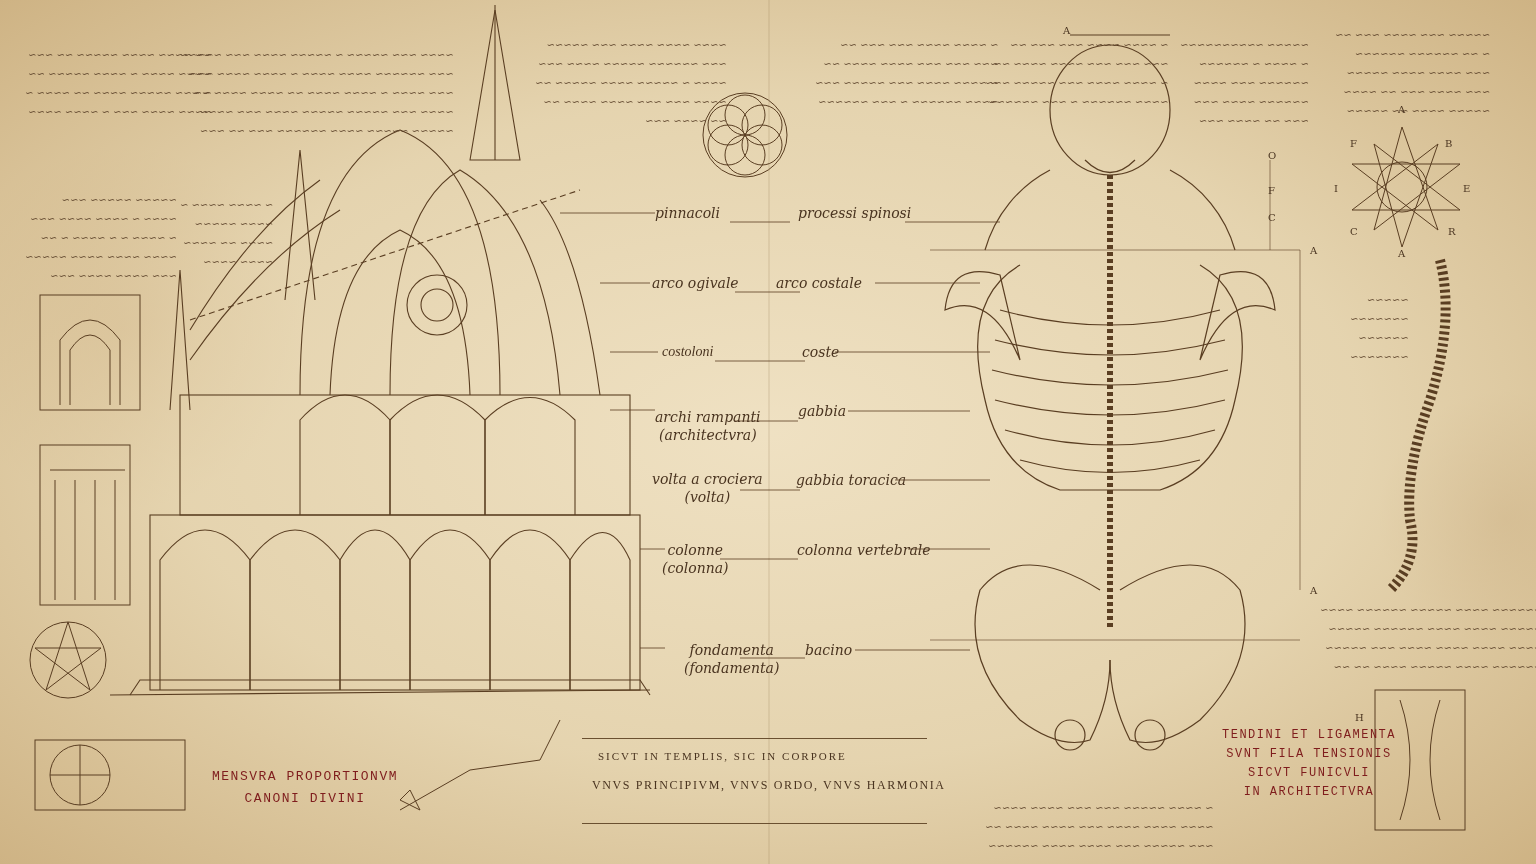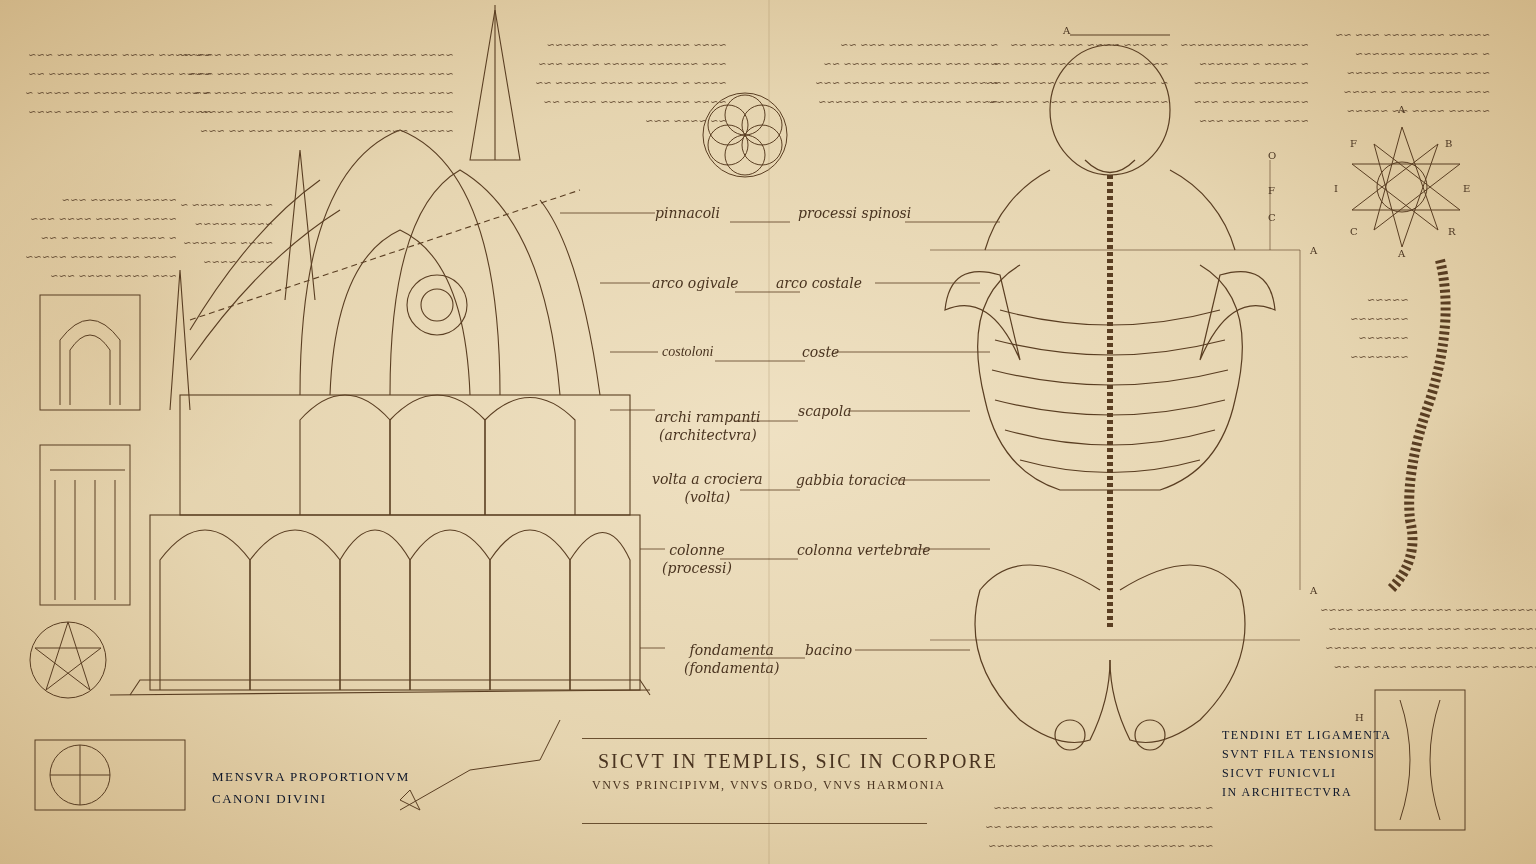--- a/index.html
+++ b/index.html
@@ -7,24 +7,24 @@
     background:#e6d6b3;
     background-image:
       radial-gradient(ellipse at 50% 50%, rgba(240,226,196,0.9) 0%, rgba(228,210,172,0.6) 55%, rgba(196,164,112,0.7) 100%),
       radial-gradient(circle at 8% 38%, rgba(170,120,60,0.25) 0%, rgba(170,120,60,0) 12%),
       radial-gradient(circle at 98% 60%, rgba(150,100,50,0.25) 0%, rgba(150,100,50,0) 8%);
     font-family:"DejaVu Serif", serif; color:#4a3420;}
   .fold{position:absolute;left:768px;top:0;width:2px;height:864px;background:rgba(150,120,80,0.15);}
   .sketch{position:absolute;left:0;top:0;width:1536px;height:864px;}
   .label{position:absolute;font-family:"DejaVu Serif", serif;font-style:italic;font-size:14px;color:#4a3420;text-align:center;line-height:18px;white-space:nowrap;}
   .label .sub{display:block;}
-  .caps{position:absolute;font-family:Liberation Serif, serif;letter-spacing:1.5px;color:#0f172a;font-size:13px;text-align:left;line-height:22px;text-transform:uppercase;}
+  .caps{position:absolute;font-family:Liberation Mono, monospace;letter-spacing:1.5px;color:#7f1d1d;font-size:13px;text-align:center;line-height:22px;text-transform:uppercase;}
   .script{position:absolute;font-family:"DejaVu Serif", serif;font-style:italic;font-size:10px;color:#5a4028;line-height:19px;opacity:0.85;white-space:pre;transform:scaleX(-1);}
   .motto-box{position:absolute;left:582px;top:738px;width:345px;height:84px;border-top:1px solid #6a5030;border-bottom:1px solid #6a5030;}
-  .motto1{position:absolute;left:598px;top:750px;font-family:"Liberation Serif", serif;font-size:20px;letter-spacing:2px;color:#4a3420;}
+  .motto1{position:absolute;left:598px;top:750px;font-family:"Liberation Serif", serif;font-size:11px;letter-spacing:2px;color:#4a3420;}
   .motto2{position:absolute;left:592px;top:778px;font-family:"Liberation Serif", serif;font-size:12px;letter-spacing:1.6px;color:#4a3420;}
 </style>
 </head>
 <body>
 
 <div class="fold"></div>
 
 <svg class="sketch" viewBox="0 0 1536 864" fill="none" stroke="#5a3e22" stroke-width="1">
 
   <g stroke-width="1.1">
@@ -201,27 +201,27 @@
 ~~~~~~ ~~~~ ~~~~~ ~~~~ ~~ ~~</div>
 <div class="script" style="left:985px;top:798px;">~ ~~~~ ~~~~~ ~~~ ~~~ ~~~~ ~~~~
 ~~~~ ~~~~ ~~~~ ~~~ ~~~~ ~~~~ ~~
 ~~~ ~~~~~ ~~~ ~~~~ ~~~~ ~~~~~~</div>
 
 <div class="label" style="left:655px;top:204px;"><span>pinnacoli</span></div>
 <div class="label" style="left:652px;top:274px;"><span>arco ogivale</span></div>
 <div class="label" style="left:662px;top:343px;font-family:Liberation Serif, serif;"><span>costoloni</span></div>
 <div class="label" style="left:655px;top:400px;margin-top:8px;"><span>archi rampanti</span><span class="sub">(architectvra)</span></div>
 <div class="label" style="left:652px;top:470px;"><span>volta a crociera</span><span class="sub">(volta)</span></div>
-<div class="label" style="left:662px;top:541px;"><span>colonne</span><span class="sub">(processi)</span></div>
+<div class="label" style="left:662px;top:541px;"><span>colonne</span><span class="sub">(colonna)</span></div>
 <div class="label" style="left:684px;top:641px;"><span>fondamenta</span><span class="sub">(fondamenta)</span></div>
 
 <div class="label" style="left:798px;top:204px;"><span>processi spinosi</span></div>
 <div class="label" style="left:752px;top:274px;margin-left:24px;"><span>arco costale</span></div>
 <div class="label" style="left:802px;top:343px;"><span>coste</span></div>
-<div class="label" style="left:798px;top:402px;"><span>scapola</span></div>
+<div class="label" style="left:798px;top:402px;"><span>gabbia</span></div>
 <div class="label" style="left:796px;top:471px;"><span>gabbia toracica</span></div>
 <div class="label" style="left:797px;top:541px;"><span>colonna vertebrale</span></div>
 <div class="label" style="left:805px;top:641px;"><span>bacino</span></div>
 
 <div class="caps" style="left:212px;top:766px;">
   <div>Mensvra proportionvm</div>
   <div>canoni divini</div>
 </div>
 
 <div class="motto-box"></div>

